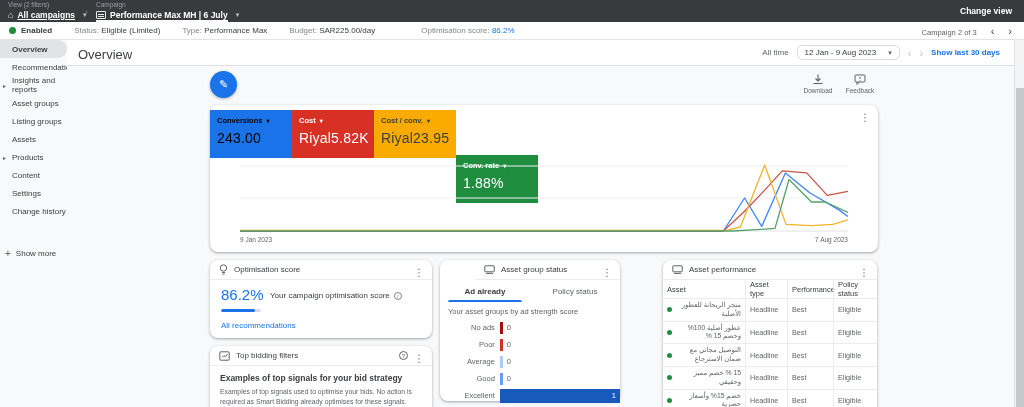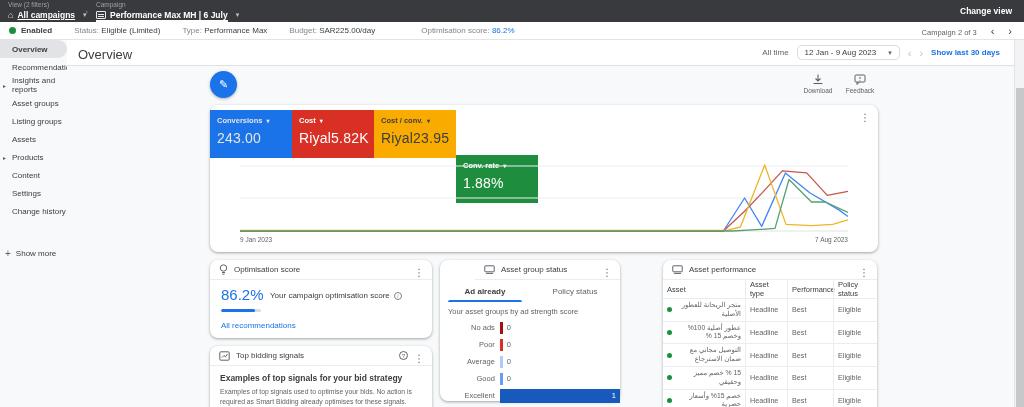--- a/index.html
+++ b/index.html
@@ -256,21 +256,21 @@
     <svg width="12" height="11" viewBox="0 0 12 11">
       <rect x="1" y="1" width="10" height="7" rx="1" fill="none" stroke="#5f6368" stroke-width="1"></rect>
       <path d="M3 8 L3 10.5 L5.5 8" fill="none" stroke="#5f6368" stroke-width="1"></path>
       <path d="M6 2.8 v2.2 M6 6.3 v0.6" stroke="#5f6368" stroke-width="1"></path>
     </svg>
     <div class="tool-label">Feedback</div>
   </div>
 
   <div class="card chart-card">
     <div class="metric-tiles">
-        <div class="tile" style="background: rgb(26, 115, 232); color: #e5e5e5;">
+        <div class="tile" style="background: rgb(26, 115, 232); color: #000000;">
           <div class="tile-label-row">
             <span>Conversions</span>
             <span class="tile-caret">▾</span>
           </div>
           <div class="tile-value">243.00</div>
         </div>
         <div class="tile" style="background: rgb(217, 48, 37); color: rgb(255, 255, 255);">
           <div class="tile-label-row">
             <span>Cost</span>
             <span class="tile-caret">▾</span>
@@ -329,21 +329,21 @@
     </div>
     <div class="opt-link">All recommendations</div>
   </div>
 
   <div class="card bid-card">
     <div class="card-head">
       <svg width="11" height="10" viewBox="0 0 11 10">
         <rect x="0.8" y="0.8" width="9.4" height="8.4" rx="1" fill="none" stroke="#5f6368" stroke-width="1"></rect>
         <path d="M3 6.5 L5 4.5 L6.5 5.8 L8.5 3" fill="none" stroke="#5f6368" stroke-width="1"></path>
       </svg>
-      <span class="card-title">Top bidding signals</span>
+      <span class="card-title">Top bidding filters</span>
       <span class="head-q">?</span>
       <div class="kebab">⋮</div>
     </div>
     <div class="bid-heading">Examples of top signals for your bid strategy</div>
     <div class="bid-body">Examples of top signals used to optimise your bids. No action is required as Smart Bidding already optimises for these signals.</div>
   </div>
 
   <div class="card group-card">
     <div class="card-head">
       <svg width="11" height="9" viewBox="0 0 11 9">

